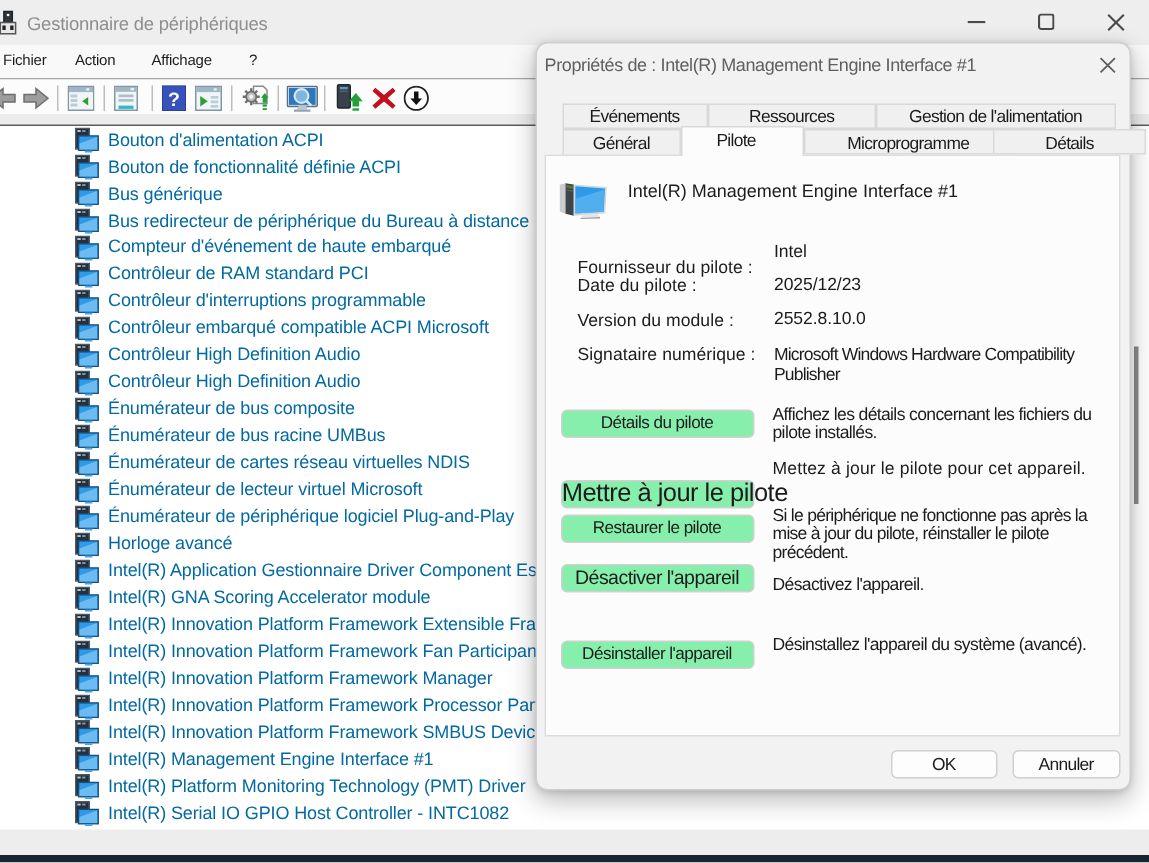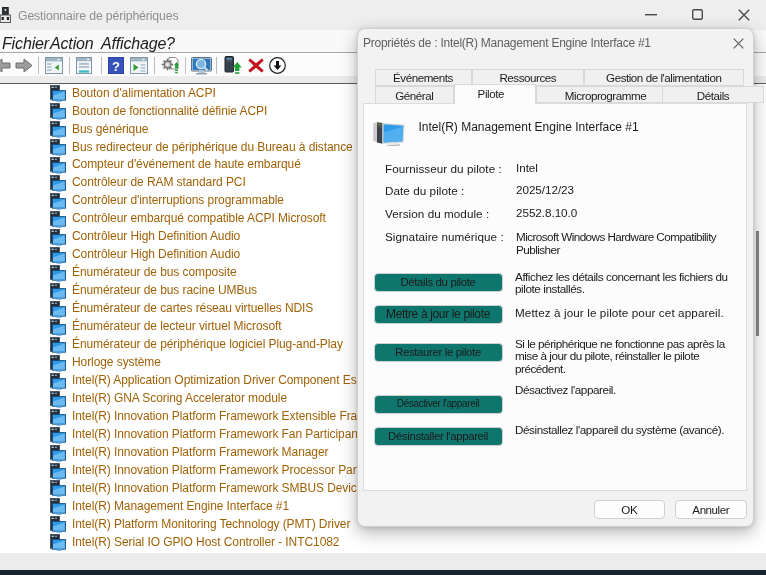--- a/index.html
+++ b/index.html
@@ -2,46 +2,46 @@
 <html><head><meta charset="utf-8">
 <style>
 * { margin:0; padding:0; box-sizing:border-box; }
 html,body { width:766px; height:575px; overflow:hidden; }
 body { font-family:"Liberation Sans", sans-serif; position:relative; background:#fff;
   -webkit-font-smoothing:antialiased; }
 #titlebar { position:absolute; left:0; top:0; width:766px; height:30px; background:#eeeeee; }
 #titletx { position:absolute; left:18px; top:9px; font-size:12.3px; letter-spacing:-0.15px; color:#8f8f8f; }
 #menubar { position:absolute; left:0; top:30px; width:766px; height:22.5px; background:#f9f9f9;
   border-bottom:1px solid #a6a6a6; }
-.mitem { position:absolute; top:34.5px; font-size:16px; letter-spacing:-0.15px; color:#1c1c1c;font-style:italic; }
+.mitem { position:absolute; top:34.5px; font-size:10px; letter-spacing:-0.15px; color:#1c1c1c; }
 #toolbar { position:absolute; left:0; top:53px; width:766px; height:23px; background:#fcfcfc; }
 .ti { position:absolute; }
 .sep { position:absolute; top:56.5px; width:1px; height:17px; background:#bdbdbd; }
 #strip { position:absolute; left:0; top:76px; width:766px; height:6.5px; background:#ececec; }
 #treeborder { position:absolute; left:0; top:82.5px; width:766px; height:1.5px; background:#5a5a5a; }
 #tree { position:absolute; left:0; top:84px; width:766px; height:469px; background:#ffffff; }
 .mi { position:absolute; }
-.trow { position:absolute; font-size:12.0px; letter-spacing:-0.08px; color:#a16207; white-space:nowrap; }
+.trow { position:absolute; font-size:12.0px; letter-spacing:-0.08px; color:#0369a1; white-space:nowrap; }
 #hstrack { position:absolute; left:0; top:553px; width:766px; height:17px; background:#ededed; }
 #navy { position:absolute; left:0; top:570px; width:766px; height:5px; background:#1a2330; }
 #vthumb { position:absolute; left:756px; top:231px; width:2.5px; height:105px; background:#8a8a8a; }
 #dialog { position:absolute; left:357px; top:27.5px; width:397px; height:499px; background:#f2f2f2;
   border:1px solid #cfcfcf; border-radius:8px;
   box-shadow:0 6px 18px rgba(0,0,0,0.28), 0 1px 4px rgba(0,0,0,0.13); }
 #dtitle { position:absolute; left:363px; top:35.5px; font-size:12px; letter-spacing:-0.25px; color:#606060; }
 .tab { position:absolute; background:#f0f0f0; border:1px solid #d9d9d9; }
 .tab span { position:absolute; left:0; width:100%; text-align:center; top:2px; font-size:11.6px;
   color:#1b1b1b; letter-spacing:-0.45px; }
 .tab.active { background:#fcfcfc; border-bottom:none; z-index:3; }
 #page { position:absolute; left:363px; top:103px; width:383.5px; height:388px; background:#fcfcfc;
   border:1px solid #dcdcdc; }
 #devname { position:absolute; left:418.5px; top:120px; font-size:12px; color:#1b1b1b; }
 .flab { position:absolute; left:385px; font-size:11.7px; letter-spacing:0.05px; color:#1b1b1b; line-height:13px; }
 .fval { position:absolute; left:516px; font-size:11.7px; letter-spacing:-0.05px; color:#1b1b1b; line-height:12.8px; white-space:nowrap; }
-.wbtn { position:absolute; background:#0f766e; border:1px solid #d0d0d0; border-radius:4px;
+.wbtn { position:absolute; background:#86efac; border:1px solid #d0d0d0; border-radius:4px;
   color:#1b1b1b; text-align:center; line-height:16px; letter-spacing:-0.35px; white-space:nowrap; }
 .dtx { position:absolute; font-size:11.7px; letter-spacing:-0.42px; color:#1b1b1b; line-height:12.8px; white-space:nowrap; }
 .okbtn { position:absolute; background:#fdfdfd; border:1px solid #d0d0d0; border-radius:4px;
   color:#1b1b1b; text-align:center; font-size:11.6px; letter-spacing:-0.45px; line-height:17.5px; }
 </style></head>
 <body>
 <div id="titlebar"></div>
 <svg style="position:absolute;left:0;top:7px" width="12" height="17" viewBox="0 0 12 17">
  <rect x="2.6" y="0.5" width="5.6" height="7.5" fill="#30353a" stroke="#1e2226" stroke-width="1"></rect>
  <circle cx="5.4" cy="3" r="0.9" fill="#fff"></circle>
@@ -285,30 +285,30 @@
 </svg>
 <div class="trow" style="left:72px;top:337.0px">Énumérateur de périphérique logiciel Plug-and-Play</div>
 <svg class="mi" style="left:50px;top:354.7px" width="16" height="18" viewBox="0 0 16 18">
 <rect x="0.5" y="0.5" width="9" height="13.8" fill="#262f3a" stroke="#4d5866" stroke-width="1"></rect>
 <rect x="1.6" y="1.7" width="2.2" height="1.3" fill="#b4c7d4"></rect>
 <rect x="4.8" y="1.7" width="2.2" height="1.3" fill="#8196a5"></rect>
 <rect x="2.4" y="5.6" width="13.1" height="9.6" fill="#2f9be8" stroke="#174f80" stroke-width="0.9"></rect>
 <path d="M3 14.6 L3 10.6 L14.6 6.4 L14.8 14.6 Z" fill="#74c0f2" opacity="0.9"></path>
 <rect x="6.6" y="15.4" width="5" height="1.3" fill="#4aa5e8"></rect>
 </svg>
-<div class="trow" style="left:72px;top:355.0px">Horloge système</div>
+<div class="trow" style="left:72px;top:355.0px">Horloge avancé</div>
 <svg class="mi" style="left:50px;top:372.7px" width="16" height="18" viewBox="0 0 16 18">
 <rect x="0.5" y="0.5" width="9" height="13.8" fill="#262f3a" stroke="#4d5866" stroke-width="1"></rect>
 <rect x="1.6" y="1.7" width="2.2" height="1.3" fill="#b4c7d4"></rect>
 <rect x="4.8" y="1.7" width="2.2" height="1.3" fill="#8196a5"></rect>
 <rect x="2.4" y="5.6" width="13.1" height="9.6" fill="#2f9be8" stroke="#174f80" stroke-width="0.9"></rect>
 <path d="M3 14.6 L3 10.6 L14.6 6.4 L14.8 14.6 Z" fill="#74c0f2" opacity="0.9"></path>
 <rect x="6.6" y="15.4" width="5" height="1.3" fill="#4aa5e8"></rect>
 </svg>
-<div class="trow" style="left:72px;top:373.0px">Intel(R) Application Optimization Driver Component Es</div>
+<div class="trow" style="left:72px;top:373.0px">Intel(R) Application Gestionnaire Driver Component Es</div>
 <svg class="mi" style="left:50px;top:390.6px" width="16" height="18" viewBox="0 0 16 18">
 <rect x="0.5" y="0.5" width="9" height="13.8" fill="#262f3a" stroke="#4d5866" stroke-width="1"></rect>
 <rect x="1.6" y="1.7" width="2.2" height="1.3" fill="#b4c7d4"></rect>
 <rect x="4.8" y="1.7" width="2.2" height="1.3" fill="#8196a5"></rect>
 <rect x="2.4" y="5.6" width="13.1" height="9.6" fill="#2f9be8" stroke="#174f80" stroke-width="0.9"></rect>
 <path d="M3 14.6 L3 10.6 L14.6 6.4 L14.8 14.6 Z" fill="#74c0f2" opacity="0.9"></path>
 <rect x="6.6" y="15.4" width="5" height="1.3" fill="#4aa5e8"></rect>
 </svg>
 <div class="trow" style="left:72px;top:390.9px">Intel(R) GNA Scoring Accelerator module</div>
 <svg class="mi" style="left:50px;top:408.6px" width="16" height="18" viewBox="0 0 16 18">
@@ -422,33 +422,33 @@
 <path d="M6.4 5.2 L11 5.9 L11 8 L6.4 7.2 Z" fill="#57713f"></path>
 <path d="M6.4 8.2 L11 9 L11 9.8 L6.4 9 Z" fill="#5a6167"></path>
 <path d="M11.5 5 L33.5 6.6 L32.5 24.4 L11.5 25.8 Z" fill="#d4d8db"></path>
 <path d="M12.6 6.2 L32.3 7.7 L31.5 23.2 L12.6 24.4 Z" fill="#2e9bea"></path>
 <path d="M12.6 24.4 L12.6 14.5 L31.8 8.5 L31.5 23.2 Z" fill="#5fb5f0" opacity="0.75"></path>
 <path d="M17 25.6 L27.5 24.9 L29 26.6 L16 27.4 Z" fill="#e3e6e8"></path>
 <path d="M16 27.4 L29 26.6 L29 27.6 L16 28 Z" fill="#9aa1a6"></path>
 </svg>
 <div id="devname">Intel(R) Management Engine Interface #1</div>
 
-<div class="flab" style="top:162px">Fournisseur du pilote :</div>
+<div class="flab" style="top:172px">Fournisseur du pilote :</div>
 <div class="fval" style="top:162px">Intel</div>
 <div class="flab" style="top:184px">Date du pilote :</div>
 <div class="fval" style="top:184px">2025/12/23</div>
 <div class="flab" style="top:207px">Version du module :</div>
 <div class="fval" style="top:207px">2552.8.10.0</div>
 <div class="flab" style="top:230px">Signataire numérique :</div>
 <div class="fval" style="top:231px;letter-spacing:-0.55px">Microsoft Windows Hardware Compatibility<br>Publisher</div>
 
 <div class="wbtn" style="left:373.5px;top:272.5px;width:129px;height:19px;font-size:11.4px">Détails du pilote</div>
-<div class="wbtn" style="left:373.5px;top:305px;width:129px;height:19px;font-size:12px">Mettre à jour le pilote</div>
+<div class="wbtn" style="left:373.5px;top:320px;width:129px;height:19px;font-size:17px">Mettre à jour le pilote</div>
 <div class="wbtn" style="left:373.5px;top:343.0px;width:129px;height:19px;font-size:11.4px">Restaurer le pilote</div>
-<div class="wbtn" style="left:373.5px;top:395px;width:129px;height:19px;font-size:10px">Désactiver l'appareil</div>
+<div class="wbtn" style="left:373.5px;top:376px;width:129px;height:19px;font-size:13px">Désactiver l'appareil</div>
 <div class="wbtn" style="left:373.5px;top:426.5px;width:129px;height:19px;font-size:11.4px">Désinstaller l'appareil</div>
 
 <div class="dtx" style="left:515px;top:270.5px">Affichez les détails concernant les fichiers du<br>pilote installés.</div>
 <div class="dtx" style="left:515px;top:307px;letter-spacing:0.1px">Mettez à jour le pilote pour cet appareil.</div>
 <div class="dtx" style="left:515px;top:337.5px;letter-spacing:-0.48px">Si le périphérique ne fonctionne pas après la<br>mise à jour du pilote, réinstaller le pilote<br>précédent.</div>
 <div class="dtx" style="left:515px;top:384px">Désactivez l'appareil.</div>
 <div class="dtx" style="left:515px;top:423.5px">Désinstallez l'appareil du système (avancé).</div>
 
 <div class="okbtn" style="left:593.5px;top:499.5px;width:71.5px;height:19.5px">OK</div>
 <div class="okbtn" style="left:675px;top:499.5px;width:71.5px;height:19.5px">Annuler</div>

